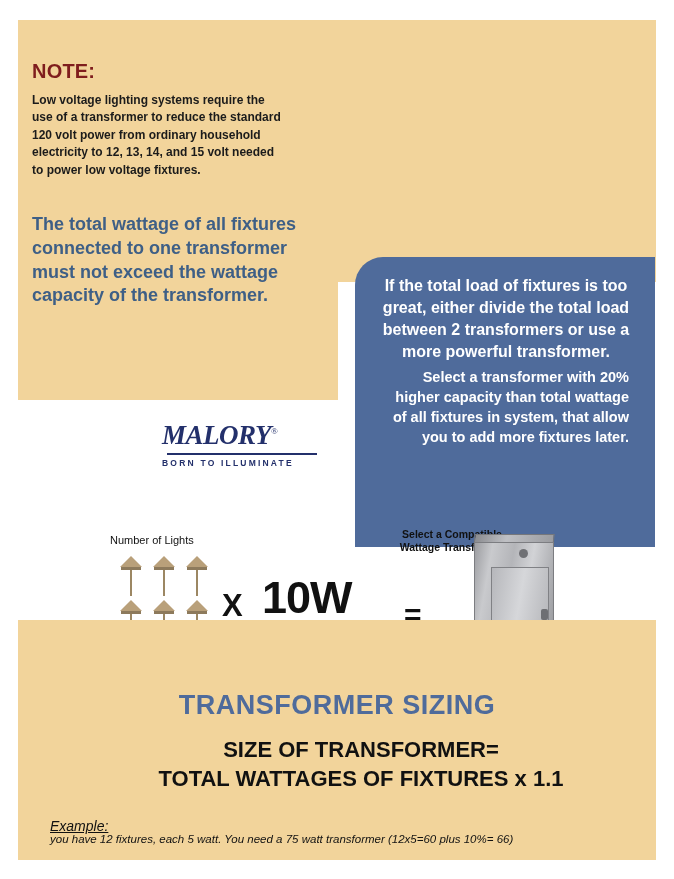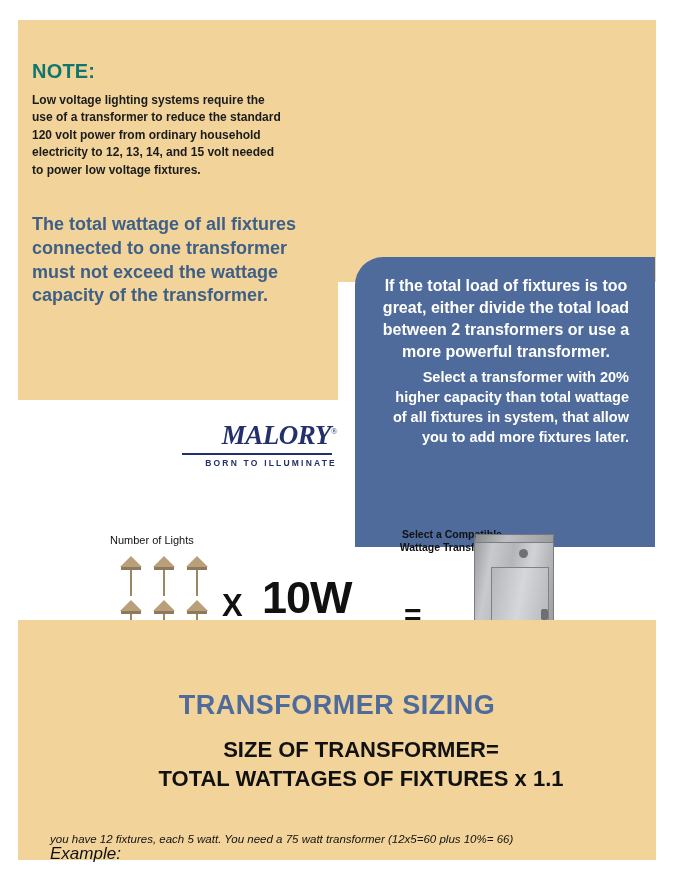--- a/index.html
+++ b/index.html
@@ -39,21 +39,21 @@
     height: 262px;
     background: #f2d49b;
   }
 
   .note-head {
     position: absolute;
     left: 32px;
     top: 60px;
     font-size: 20px;
     font-weight: bold;
-    color: #0f766e;
+    color: #7f1d1d;
     letter-spacing: .2px;
   }
   .note-body {
     position: absolute;
     left: 32px;
     top: 92px;
     width: 250px;
     font-size: 12px;
     font-weight: bold;
     line-height: 1.45;
@@ -109,24 +109,24 @@
     width: 244px;
     text-align: right;
     font-size: 14.5px;
     font-weight: bold;
     line-height: 1.38;
   }
 
   
   .logo-wrap {
     position: absolute;
-    left: 177px;
+    left: 162px;
     top: 420px;
     width: 160px;
-    text-align: right;
+    text-align: left;
   }
   .logo-name {
     font-family: "Liberation Serif", serif;
     font-size: 27px;
     font-weight: bold;
     font-style: italic;
     color: #23306b;
     letter-spacing: -0.5px;
     position: relative;
     display: inline-block;
@@ -346,24 +346,25 @@
     top: 794px;
     width: 674px;
     text-align: center;
     font-size: 12.5px;
     font-weight: bold;
     color: #111;
   }
   .example-label {
     position: absolute;
     left: 50px;
-    top: 844px;
-    font-size: 17px;
+    top: 818px;
+    font-size: 14px;
     font-style: italic;
     color: #111;
+    text-decoration: underline;
   }
   .example-text {
     position: absolute;
     left: 50px;
     top: 833px;
     font-size: 11.5px;
     font-style: italic;
     color: #111;
   }
 </style>

